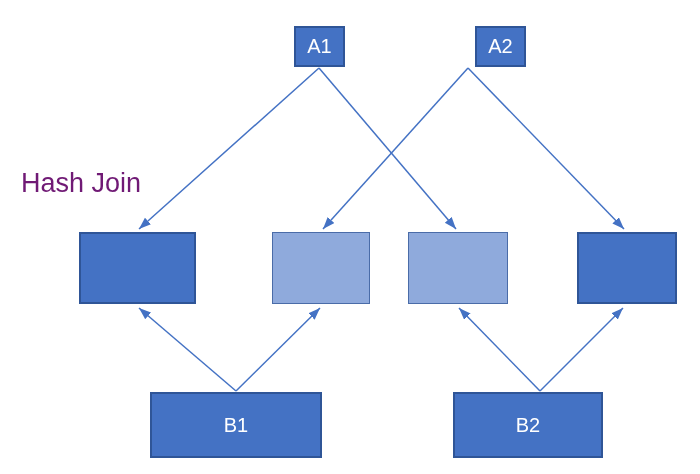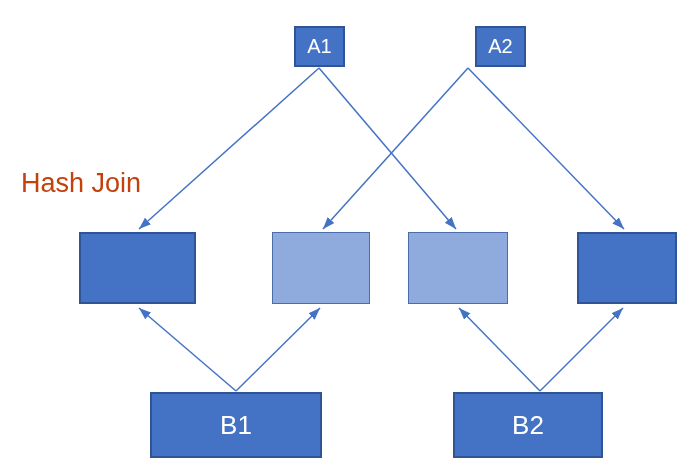--- a/index.html
+++ b/index.html
@@ -9,40 +9,40 @@
     height: 474px;
     background: #ffffff;
     font-family: "Liberation Sans", sans-serif;
     overflow: hidden;
   }
   .title {
     position: absolute;
     left: 21px;
     top: 168px;
     font-size: 27px;
-    color: #c2410c;
+    color: #701a75;
     letter-spacing: 0px;
   }
   .edges {
     position: absolute;
     left: 0; top: 0;
     width: 700px; height: 474px;
   }
   .node {
     position: absolute;
     box-sizing: border-box;
     display: flex;
     align-items: center;
     justify-content: center;
     color: #ffffff;
   }
   .node.dark  { background: #4472C4; border: 2px solid #2F5597; }
   .node.light { background: #8FAADC; border: 1.5px solid #4A6CA8; }
   .node-a { width: 51px;  height: 41px; font-size: 20px; }
-  .node-b { width: 172px; height: 66px; font-size: 26px; }
+  .node-b { width: 172px; height: 66px; font-size: 20px; }
   #node-a1 { left: 294px; top: 26px; }
   #node-a2 { left: 443px; top: 26px; margin-left: 32px; }
   #part-1  { left: 79px;  top: 232px; width: 117px; height: 72px; }
   #part-2  { left: 272px; top: 232px; width: 98px;  height: 72px; }
   #part-3  { left: 408px; top: 232px; width: 100px; height: 72px; }
   #part-4  { left: 577px; top: 232px; width: 100px; height: 72px; }
   #node-b1 { left: 150px; top: 392px; }
   #node-b2 { left: 453px; top: 392px; width: 150px; }
 </style>
 </head>

